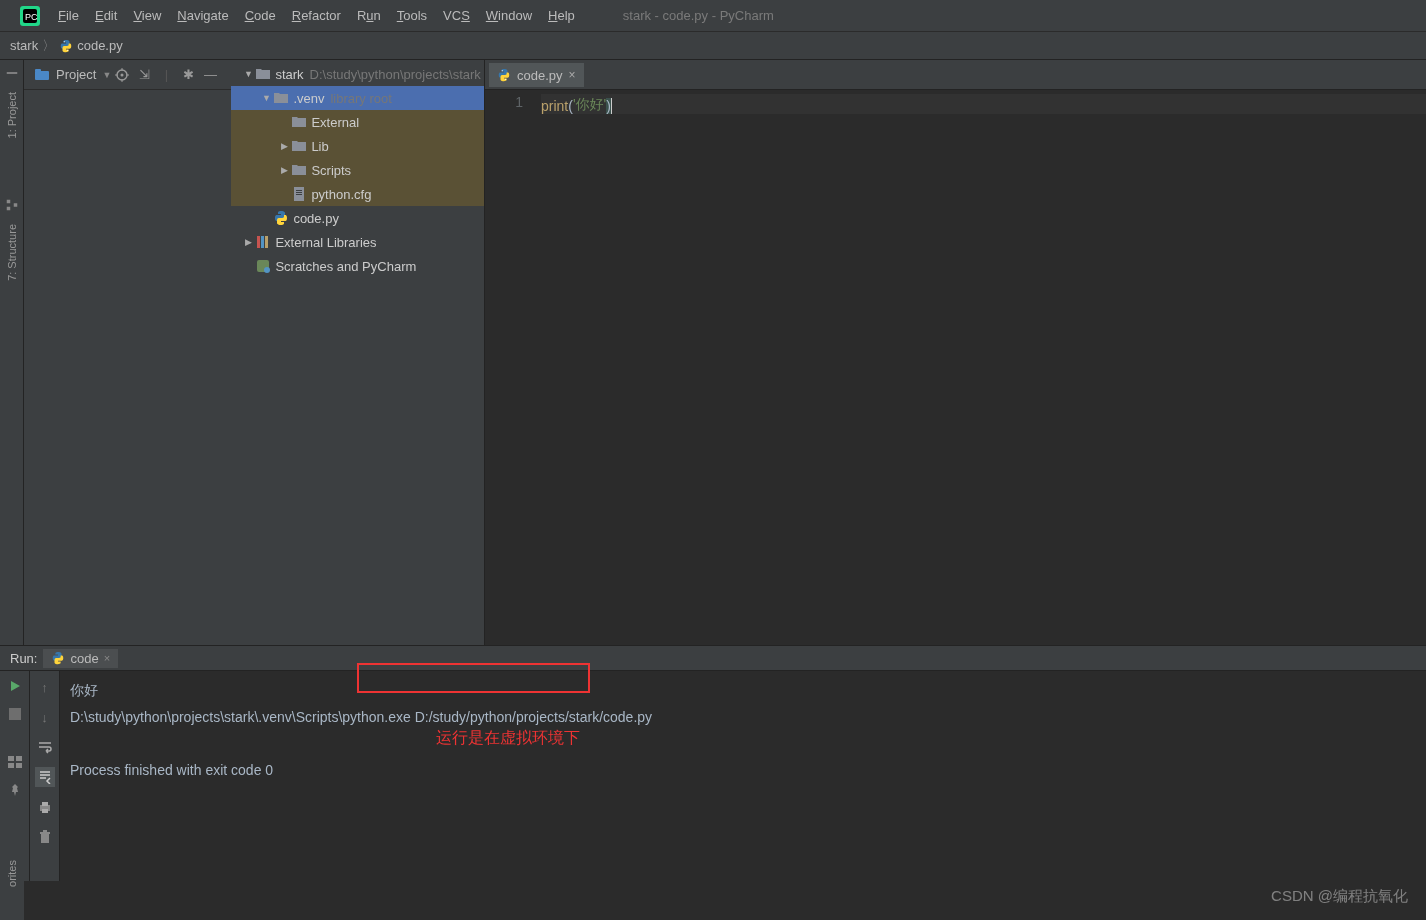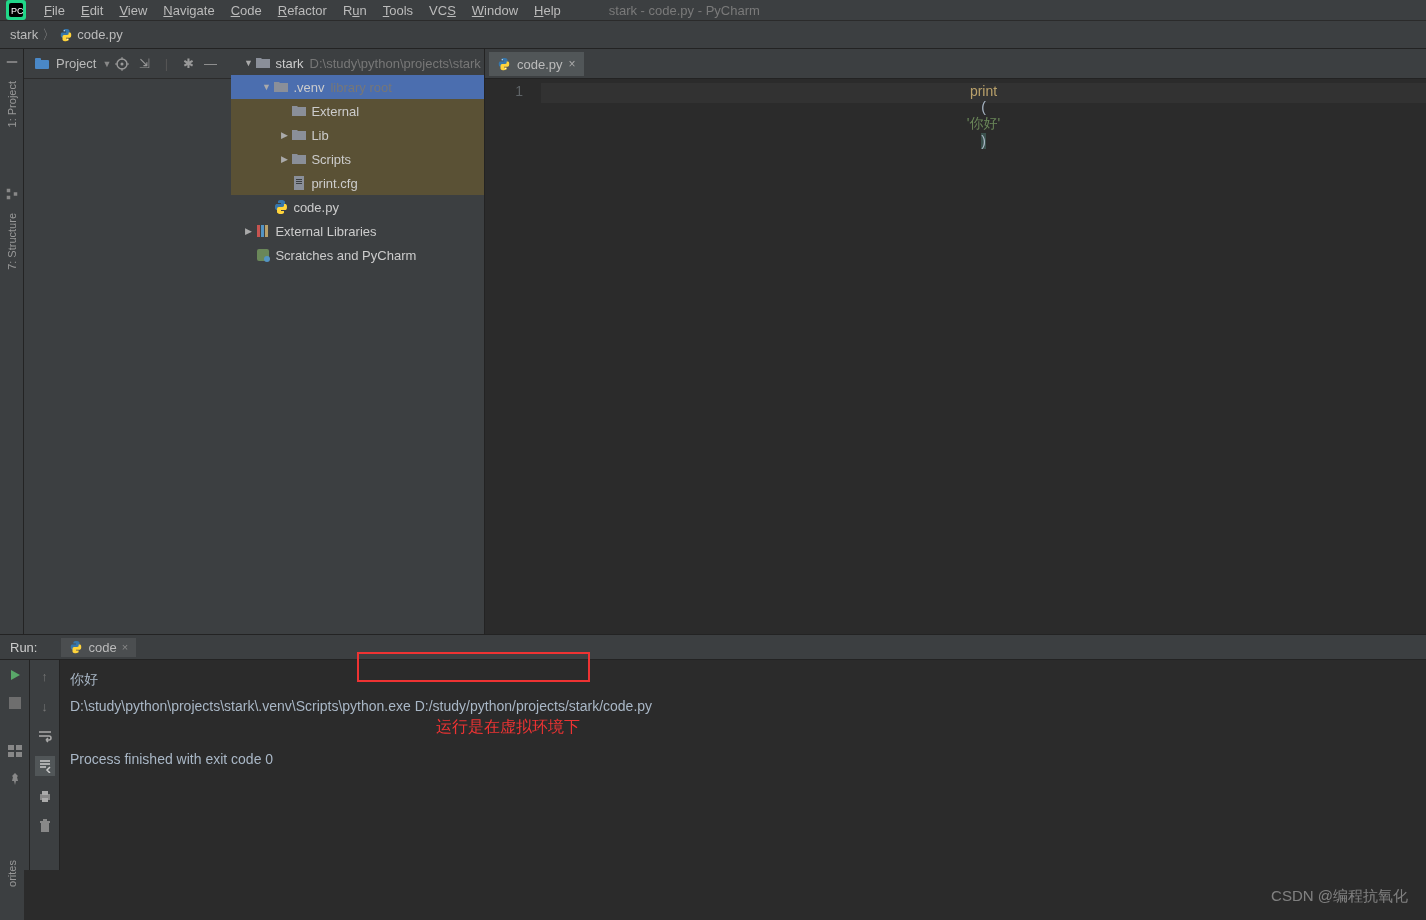--- a/index.html
+++ b/index.html
@@ -1,18 +1,18 @@
 <!DOCTYPE html>
 <html><head>
 <meta charset="utf-8">
 <style>
 * { margin:0; padding:0; box-sizing:border-box; font-family:"Segoe UI",Arial,sans-serif; user-select:none; }
 body { width:1426px; height:920px; background:#2b2b2b; color:#bbb; overflow:hidden; position:relative; font-size:13px; }
 
-.menubar { height:21px; background:#3c3f41; display:flex; align-items:center; padding:0 6px; border-bottom:1px solid #2b2b2b; }
+.menubar { height:32px; background:#3c3f41; display:flex; align-items:center; padding:0 20px; border-bottom:1px solid #2b2b2b; }
 .logo { width:20px; height:20px; margin-right:10px; display:flex; align-items:center; justify-content:center; }
 .menu-item { padding:4px 8px; color:#bbb; cursor:pointer; }
 .menu-item u { text-decoration:underline; }
 .window-title { margin-left:40px; color:#7a7a7a; }
 
 .breadcrumb { height:28px; background:#3c3f41; display:flex; align-items:center; padding:0 10px; border-bottom:1px solid #232323; }
 .breadcrumb .crumb { display:flex; align-items:center; gap:4px; }
 .breadcrumb .sep { margin:0 4px; color:#888; }
 .py-icon { width:14px; height:14px; display:inline-flex; }
 
@@ -38,27 +38,27 @@
 .tree-row.highlight { background:#5a5135; }
 .folder-svg { fill:#8a8f99; }
 
 .editor-pane { flex:1; display:flex; flex-direction:column; background:#313335; border-left:1px solid #232323; }
 .editor-tabs { height:30px; background:#3c3f41; display:flex; align-items:flex-end; border-bottom:1px solid #232323; padding-left:4px; }
 .editor-tab { height:26px; background:#515658; display:flex; align-items:center; padding:0 8px; gap:6px; border-bottom:2px solid #3c3f41; }
 .editor-tab .close { color:#aaa; font-size:12px; cursor:pointer; }
 .editor-body { flex:1; display:flex; font-family:Consolas,monospace; font-size:14px; background:#2b2b2b; }
 .gutter { width:56px; text-align:right; padding:4px 18px 0 0; color:#5e6366; }
 .code-area { flex:1; padding-top:4px; }
-.code-line { white-space:pre; background:#323232; height:20px; display:flex; align-items:center;flex-direction:column; }
+.code-line { white-space:pre; background:#323232; height:20px; display:flex; align-items:flex-end; }
 .kw { color:#b9a06a; }
 .paren { color:#a9b7c6; }
 .str { color:#6a8759; }
 .caret { border-left:1px solid #ccc; height:16px; display:inline-block; }
 
-.run-header { height:26px; background:#3c3f41; display:flex; align-items:center; padding:0 10px; gap:24px; border-top:1px solid #232323; border-bottom:1px solid #232323; }
+.run-header { height:26px; background:#3c3f41; display:flex; align-items:center; padding:0 10px; gap:6px; border-top:1px solid #232323; border-bottom:1px solid #232323; }
 .run-header .title { color:#ccc; }
 .run-tab { display:flex; align-items:center; gap:5px; padding:2px 8px; background:#4b4e50; border-radius:0; }
 .run-tab .close { color:#888; cursor:pointer; font-size:11px; }
 .run-body { display:flex; height:210px; background:#2b2b2b; }
 .run-left-tools { width:30px; background:#3c3f41; display:flex; flex-direction:column; align-items:center; padding-top:6px; gap:10px; border-right:1px solid #232323; }
 .run-left-tools .tool { width:18px; height:18px; display:flex; align-items:center; justify-content:center; cursor:pointer; color:#999; }
 .run-right-tools { width:30px; background:#3c3f41; display:flex; flex-direction:column; align-items:center; padding-top:6px; gap:10px; border-right:1px solid #232323; }
 .run-right-tools .tool { width:20px; height:20px; display:flex; align-items:center; justify-content:center; cursor:pointer; }
 .run-right-tools .tool.sel { background:#515658; }
 .console { flex:1; padding:6px 10px; font-family:Consolas,monospace; font-size:14px; color:#a9b7c6; line-height:1.9; position:relative; }
@@ -210,21 +210,21 @@
           <span class="indent" style="width:36px"></span>
           <span class="arrow"></span>
           <span class="icon">
             <svg width="16" height="16" viewBox="0 0 16 16">
               <rect x="3" y="1" width="10" height="14" fill="#8a8f99"></rect>
               <rect x="5" y="4" width="6" height="1" fill="#3c3f41"></rect>
               <rect x="5" y="6" width="6" height="1" fill="#3c3f41"></rect>
               <rect x="5" y="8" width="6" height="1" fill="#3c3f41"></rect>
             </svg>
           </span>
-          <span class="label">print.cfg</span>
+          <span class="label">python.cfg</span>
         </div>
         <div class="tree-row">
           <span class="indent" style="width:18px"></span>
           <span class="arrow"></span>
           <span class="icon">
             <svg width="16" height="16" viewBox="0 0 16 16">
               <path fill="#3776ab" d="M8 1c-3 0-3 1.5-3 1.5V4h3v1H3.5S2 5 2 8s1.5 3 1.5 3H5V9.5S5 8 7 8h3s2 0 2-2V3s0-2-4-2z"></path>
               <path fill="#ffd43b" d="M8 15c3 0 3-1.5 3-1.5V12H8v-1h4.5S14 11 14 8s-1.5-3-1.5-3H11v1.5S11 8 9 8H6s-2 0-2 2v3s0 2 4 2z"></path>
             </svg>
           </span>

